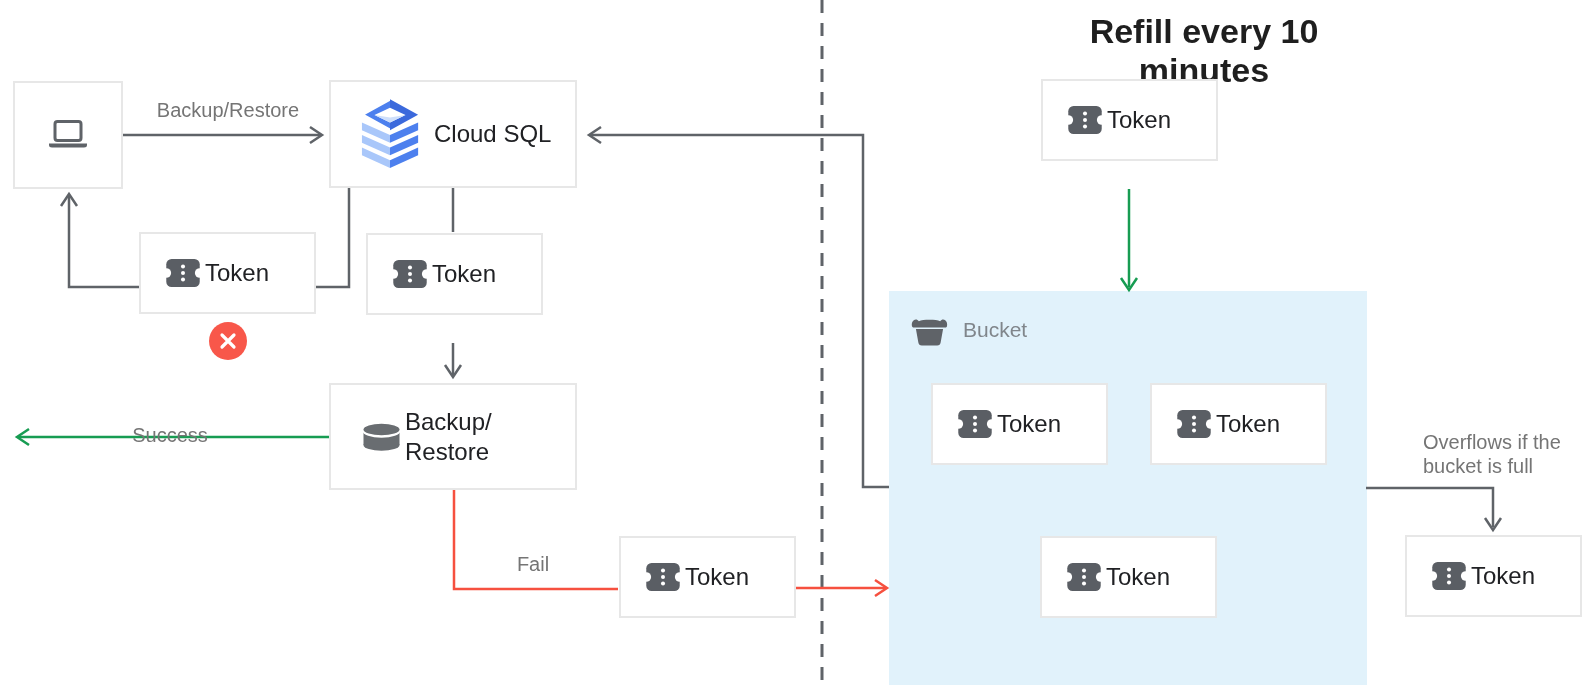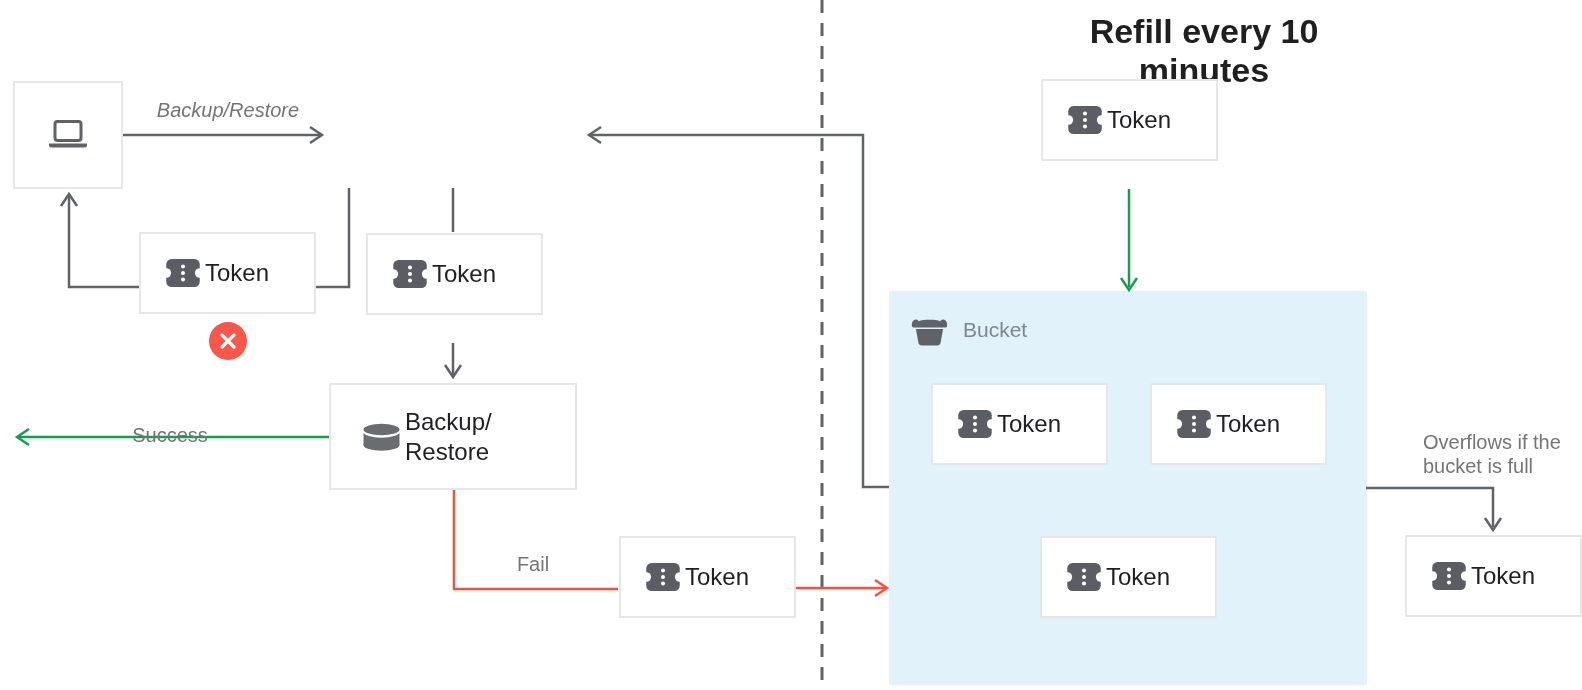--- a/index.html
+++ b/index.html
@@ -85,35 +85,54 @@
 
     <g stroke="#F6503F" stroke-width="2.5" fill="none">
       <path d="M454,490 V589 H618"></path>
       <path d="M796,588 H886"></path>
       <path d="M875,580 L887,588 L875,596"></path>
     </g>
   </svg>
 
   <div class="title">Refill every 10 minutes</div>
 
-  <div class="gray-label" style="left:128px;top:98px;width:200px;text-align:center;font-style:italic;">Backup/Restore</div>
+  <div class="gray-label" style="left:128px;top:98px;width:200px;text-align:center;">Backup/Restore</div>
 
   <div class="gray-label" style="left:70px;top:412px;width:200px;text-align:center;margin-top:11px;">Success</div>
 
   <div class="gray-label" style="left:483px;top:552px;width:100px;text-align:center;">Fail</div>
 
   <div class="gray-label" style="left:1423px;top:430px;width:152px;">Overflows if the bucket is full</div>
 
   <div class="box laptop-box">
     <svg class="icon" width="42" height="30" viewBox="0 0 42 30">
       <rect x="8" y="1.5" width="26" height="19" rx="2.5" fill="none" stroke="#5F6368" stroke-width="3"></rect>
       <path d="M2,23.5 H40 V25 Q40,27.5 37,27.5 H5 Q2,27.5 2,25 Z" fill="#5F6368"></path>
     </svg>
   </div>
 
+  <div class="box cloudsql-box">
+    <svg class="icon" width="62" height="74" viewBox="0 0 64 76">
+
+      <g>
+        <polygon points="3,26 32,39 32,47 3,34" fill="#A9C7FA"></polygon>
+        <polygon points="32,39 61,26 61,34 32,47" fill="#4D80EE"></polygon>
+        <polygon points="3,39 32,52 32,60 3,47" fill="#A9C7FA"></polygon>
+        <polygon points="32,52 61,39 61,47 32,60" fill="#4D80EE"></polygon>
+        <polygon points="3,52 32,65 32,73 3,60" fill="#A9C7FA"></polygon>
+        <polygon points="32,65 61,52 61,60 32,73" fill="#4D80EE"></polygon>
+      </g>
+
+      <polygon points="32,2 61,18 32,34 3,18" fill="#4D80EE" stroke="#ffffff" stroke-width="3"></polygon>
+      <polygon points="32,2 61,18 32,34" fill="#3B69DC"></polygon>
+      <polygon points="32,11 48,18.5 32,26 16,18.5" fill="#ffffff"></polygon>
+      <polygon points="16,18.5 32,26 48,18.5 32,21" fill="#CEDFFB"></polygon>
+    </svg>
+    <span class="node-label">Cloud SQL</span>
+  </div>
 
   <div class="box backup-box">
     <svg class="icon" width="39" height="30" viewBox="0 0 39 30">
       <ellipse cx="19.5" cy="23" rx="18" ry="5.8" fill="#696D71"></ellipse>
       <rect x="1.5" y="8" width="36" height="15" fill="#696D71"></rect>
       <ellipse cx="19.5" cy="9" rx="19" ry="6.8" fill="#ffffff"></ellipse>
       <ellipse cx="19.5" cy="7.5" rx="18" ry="5.8" fill="#696D71"></ellipse>
     </svg>
     <span class="node-label">
       <span style="display:block">Backup/</span>

